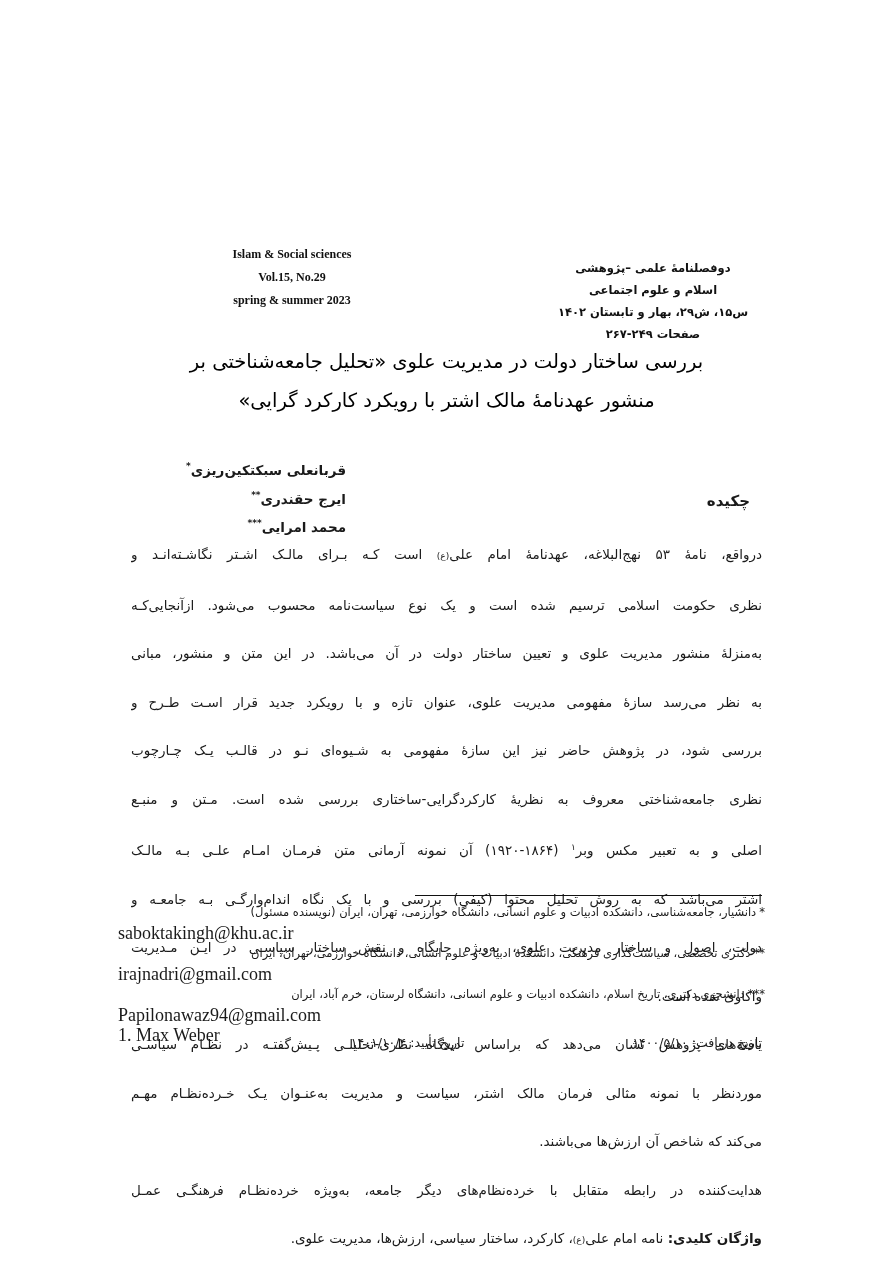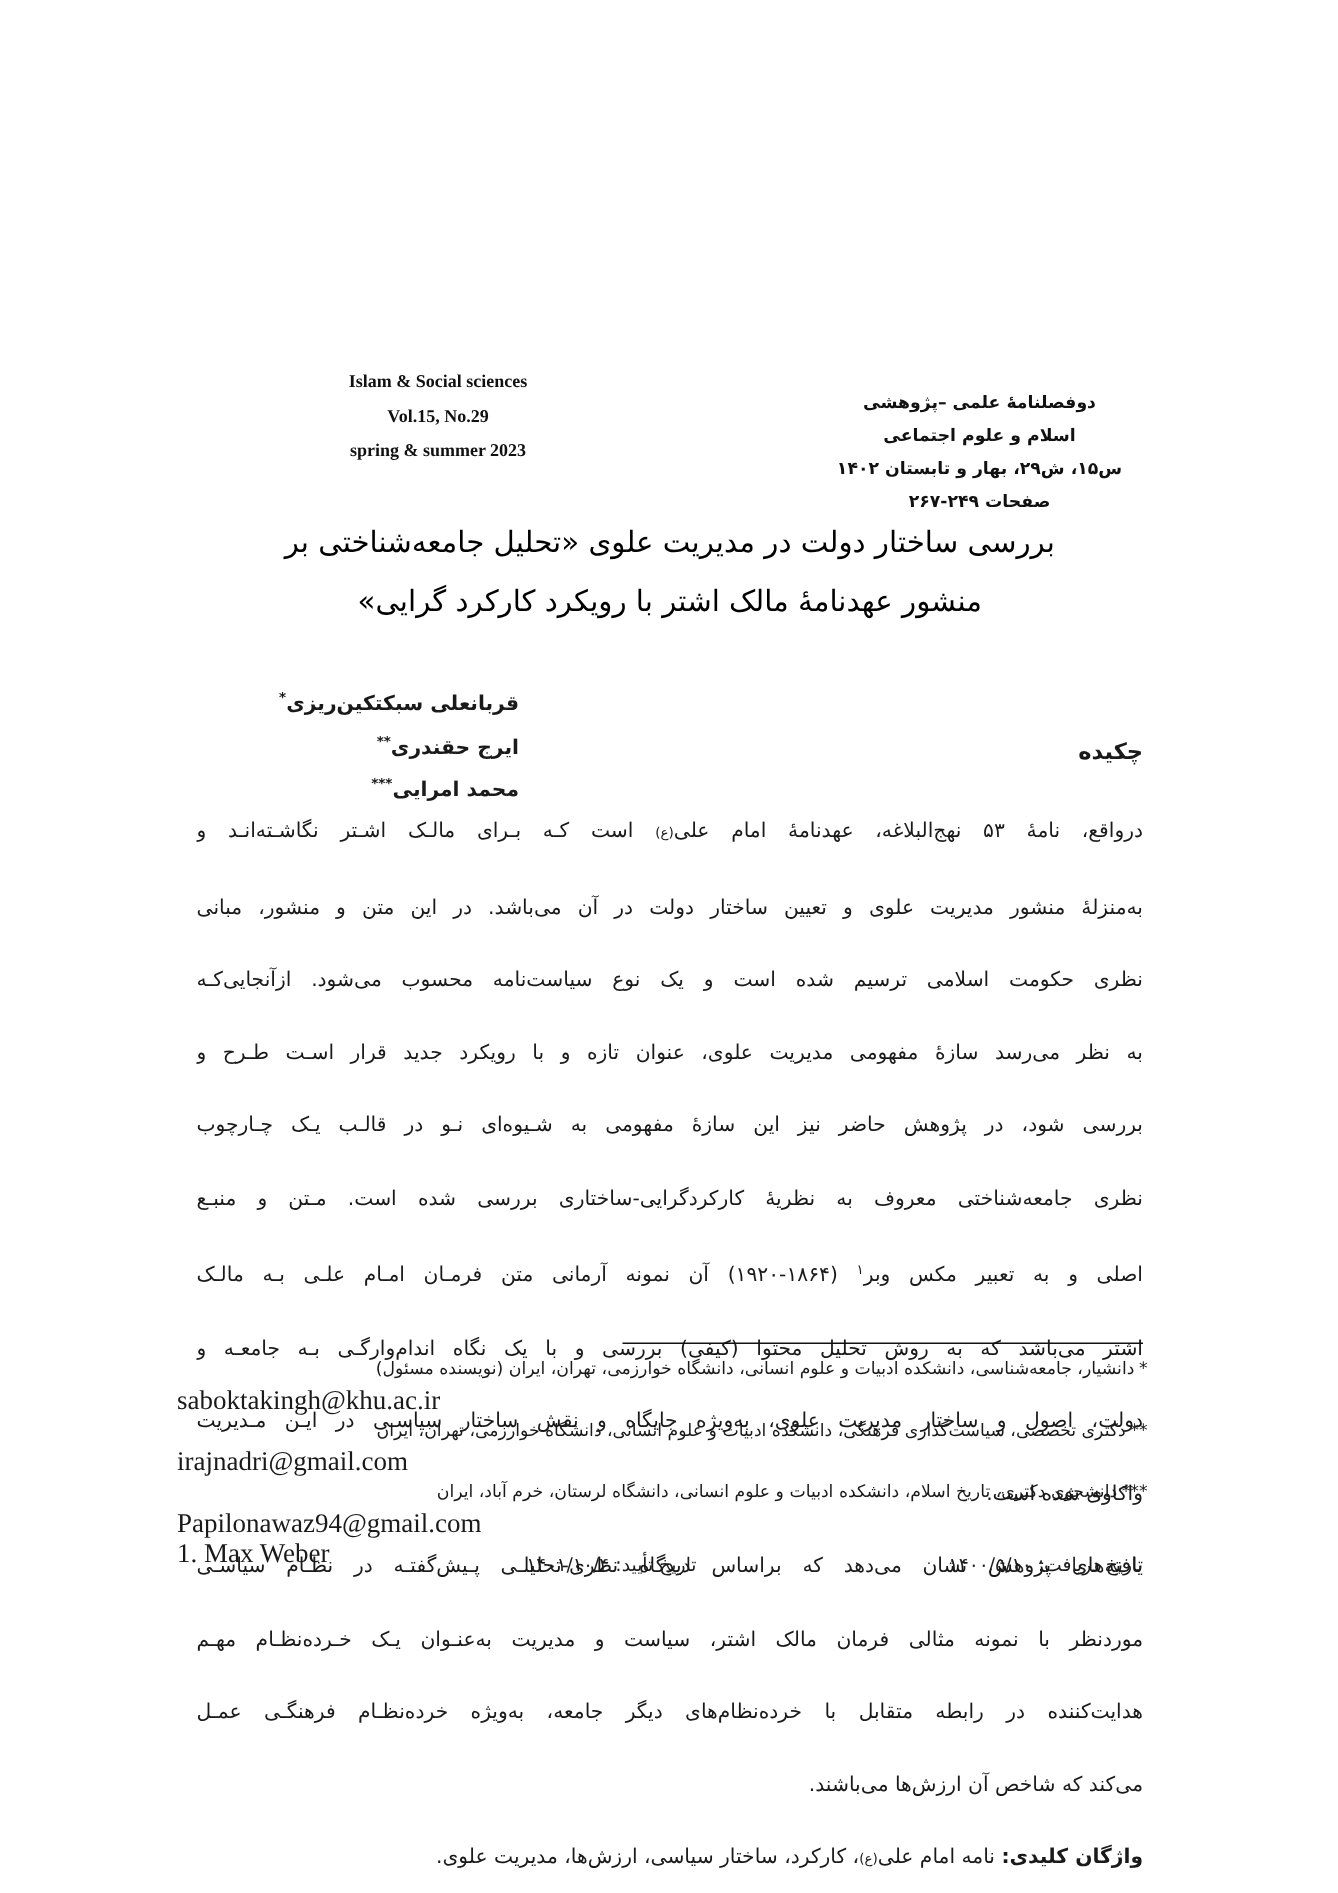--- a/index.html
+++ b/index.html
@@ -26,21 +26,21 @@
     font-weight: normal; font-size: 19.5px; line-height: 39px; color: #000;
     white-space: nowrap;
   }
 
   .authors {
     left: 130px; top: 406px; width: 216px; direction: rtl; text-align: right;
     font-size: 13.5px; font-weight: bold; line-height: 25px; white-space: nowrap; margin-top: 48px;
   }
   .authors sup { font-size: 9px; }
 
-  .abs-head { right: 130px; top: 492px; direction: rtl; font-weight: bold; font-size: 15px; }
+  .abs-head { right: 142px; top: 492px; direction: rtl; font-weight: bold; font-size: 15px; }
 
   .abstract {
     left: 131px; top: 518px; width: 631px; direction: rtl;
     font-size: 13.5px; line-height: 24.5px;
   }
   .abstract .line { white-space: nowrap; overflow: hidden; margin-top: 24px; }
   .jline { text-align: justify; text-align-last: justify; }
   .rline { text-align: right; }
   .kw-label { font-weight: bold; }
   .supref { font-size: 9px; vertical-align: 5px; }
@@ -85,33 +85,33 @@
   <div class="abs authors">
     <div><span>قربانعلی سبکتکین‌ریزی</span><sup>*</sup></div>
     <div><span>ایرج حقندری</span><sup>**</sup></div>
     <div><span>محمد امرایی</span><sup>***</sup></div>
   </div>
 
   <div class="abs abs-head">چکیده</div>
 
   <div class="abs abstract">
     <div class="line jline"><span>درواقع، نامهٔ ۵۳ نهج‌البلاغه، عهدنامهٔ امام علی</span><span class="sym">(ع)</span><span> است کـه بـرای مالـک اشـتر نگاشـته‌انـد و</span></div>
+    <div class="line jline">نظری حکومت اسلامی ترسیم شده است و یک نوع سیاست‌نامه محسوب می‌شود. ازآنجایی‌کـه</div>
     <div class="line jline">به‌منزلهٔ منشور مدیریت علوی و تعیین ساختار دولت در آن می‌باشد. در این متن و منشور، مبانی</div>
-    <div class="line jline">نظری حکومت اسلامی ترسیم شده است و یک نوع سیاست‌نامه محسوب می‌شود. ازآنجایی‌کـه</div>
     <div class="line jline">به نظر می‌رسد سازهٔ مفهومی مدیریت علوی، عنوان تازه و با رویکرد جدید قرار اسـت طـرح و</div>
     <div class="line jline">بررسی شود، در پژوهش حاضر نیز این سازهٔ مفهومی به شـیوه‌ای نـو در قالـب یـک چـارچوب</div>
     <div class="line jline">نظری جامعه‌شناختی معروف به نظریهٔ کارکردگرایی-ساختاری بررسی شده است. مـتن و منبـع</div>
     <div class="line jline"><span>اصلی و به تعبیر مکس وبر</span><span class="supref">۱</span><span> (۱۸۶۴-۱۹۲۰) آن نمونه آرمانی متن فرمـان امـام علـی بـه مالـک</span></div>
     <div class="line jline">اشتر می‌باشد که به روش تحلیل محتوا (کیفی) بررسی و با یک نگاه اندام‌وارگـی بـه جامعـه و</div>
     <div class="line jline">دولت، اصول و ساختار مدیریت علوی، به‌ویژه جایگاه و نقش ساختار سیاسـی در ایـن مـدیریت</div>
     <div class="line rline">واکاوی شده است.</div>
     <div class="line jline">یافته‌های پژوهش نشان می‌دهد که براساس دیدگاه نظری-تحلیلـی پـیش‌گفتـه در نظـام سیاسـی</div>
     <div class="line jline">موردنظر با نمونه مثالی فرمان مالک اشتر، سیاست و مدیریت به‌عنـوان یـک خـرده‌نظـام مهـم</div>
+    <div class="line rline">می‌کند که شاخص آن ارزش‌ها می‌باشند.</div>
     <div class="line jline">هدایت‌کننده در رابطه متقابل با خرده‌نظام‌های دیگر جامعه، به‌ویژه خرده‌نظـام فرهنگـی عمـل</div>
-    <div class="line rline">می‌کند که شاخص آن ارزش‌ها می‌باشند.</div>
     <div class="line rline"><span class="kw-label">واژگان کلیدی:</span><span> نامه امام علی</span><span class="sym">(ع)</span><span>، کارکرد، ساختار سیاسی، ارزش‌ها، مدیریت علوی.</span></div>
   </div>
 
   <div class="abs fn-rule"></div>
 
   <div class="abs footnotes">
     <div class="fn-fa"><span class="fn-marker">*</span><span>دانشیار، جامعه‌شناسی، دانشکده ادبیات و علوم انسانی، دانشگاه خوارزمی، تهران، ایران (نویسنده مسئول)</span></div>
     <div class="fn-en">saboktakingh@khu.ac.ir</div>
     <div class="fn-fa"><span class="fn-marker">**</span><span>دکتری تخصصی، سیاست‌گذاری فرهنگی، دانشکده ادبیات و علوم انسانی، دانشگاه خوارزمی، تهران، ایران</span></div>
     <div class="fn-en">irajnadri@gmail.com</div>

